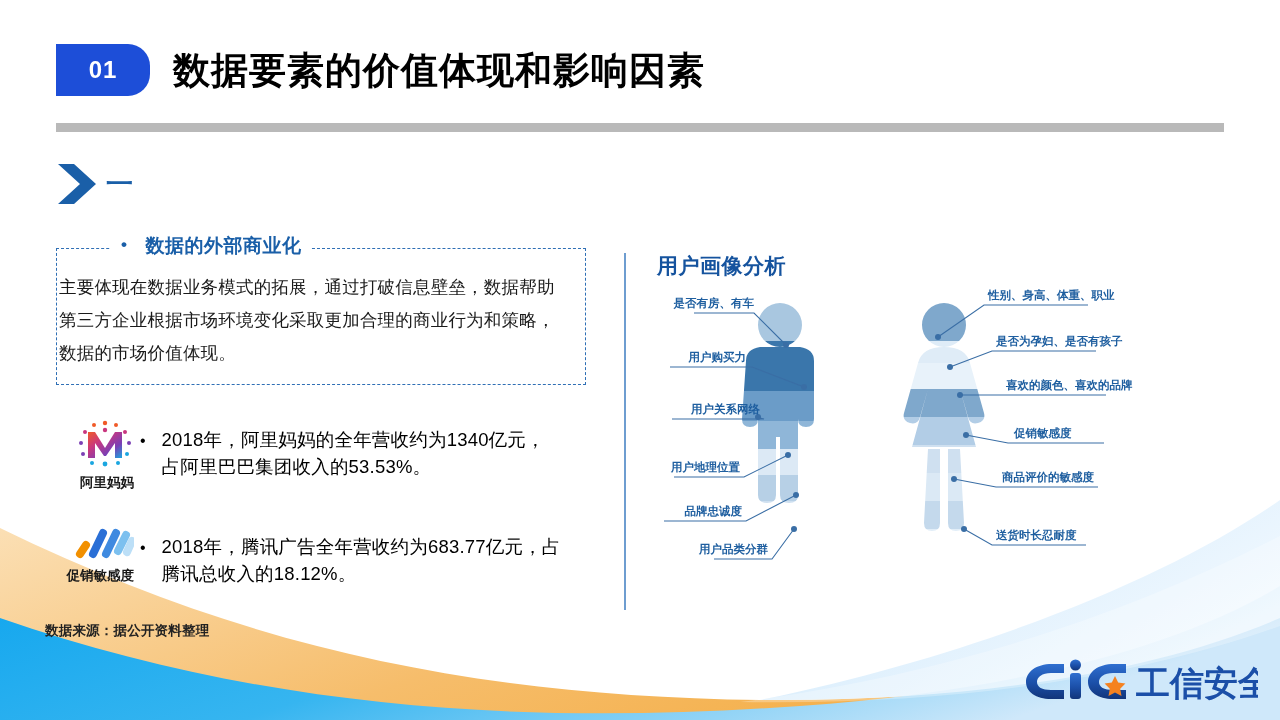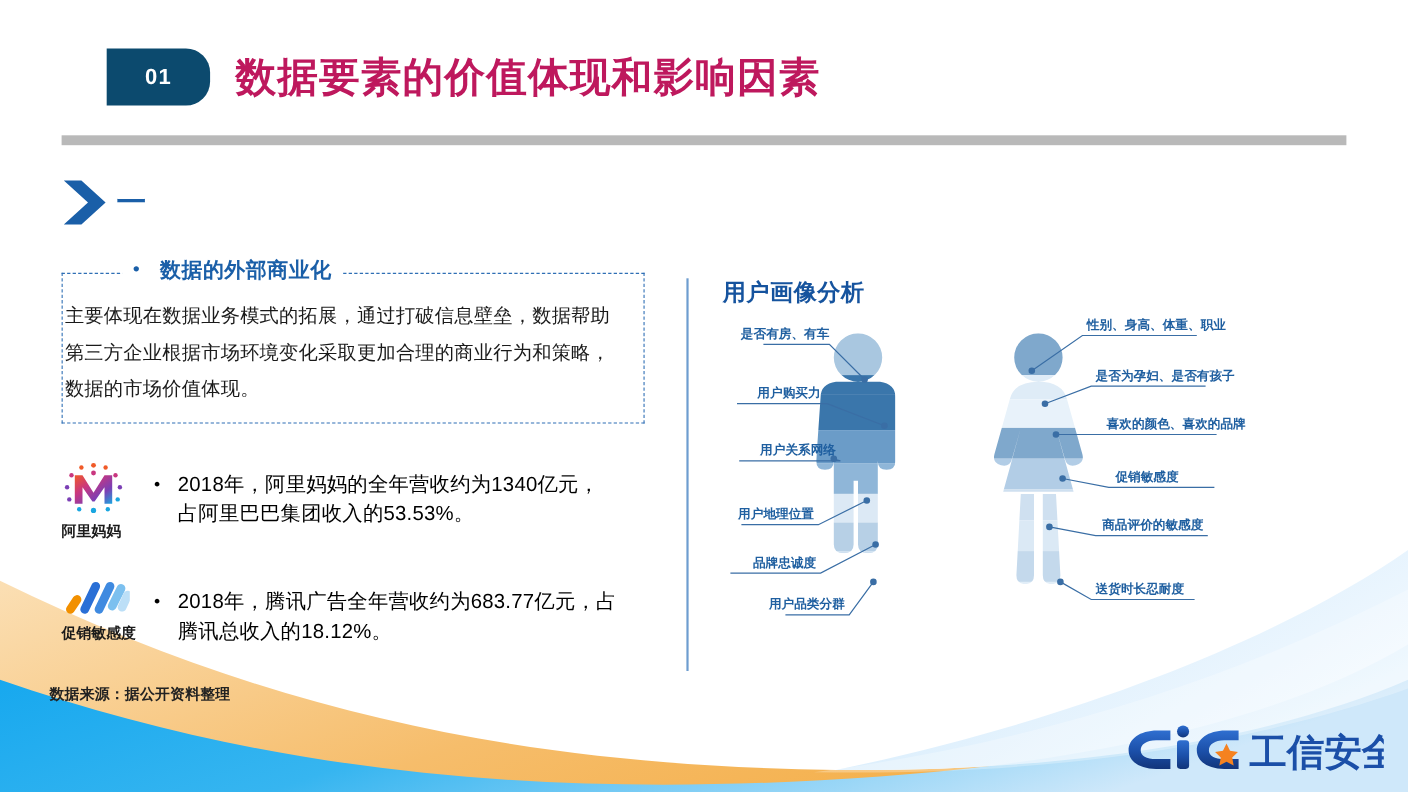--- a/index.html
+++ b/index.html
@@ -10,27 +10,27 @@
   }
   #slide{position:absolute;inset:0;overflow:hidden;}
 
   
   .waves{position:absolute;left:0;right:0;bottom:0;height:220px;pointer-events:none;}
   .waves svg{display:block;width:1280px;height:220px;}
 
   
   .header{position:absolute;left:56px;top:44px;display:flex;align-items:center;}
   .num-badge{
-    width:94px;height:52px;background:#0c4a6e;
+    width:94px;height:52px;background:#1d4ed8;
     border-radius:0 22px 22px 0;
     display:flex;align-items:center;justify-content:center;
-    color:#ffffff;font-size:20px;font-weight:bold;letter-spacing:1px;margin-left:41px;
+    color:#ffffff;font-size:24px;font-weight:bold;letter-spacing:1px;
   }
   .header-title{
-    margin-left:23px;color:#be185d;font-size:37px;font-weight:bold;
+    margin-left:23px;color:#000000;font-size:37px;font-weight:bold;
     letter-spacing:1px;white-space:nowrap;line-height:1;
   }
   .header-rule{position:absolute;left:56px;top:123px;width:1168px;height:9px;background:#b9b9b9;}
 
   
   .sec-head{position:absolute;left:56px;top:160px;display:flex;align-items:center;}
   .chev{width:44px;height:48px;display:block;}
   .sec-dash{color:#1a5fa8;font-size:27px;font-weight:bold;margin:0 4px 0 6px;line-height:1;}
   .sec-title{color:#1a5fa8;font-size:27px;font-weight:bold;letter-spacing:1px;line-height:1;}
 
@@ -44,21 +44,21 @@
     position:absolute;top:-16px;left:54px;background:#ffffff;padding:0 10px;
     color:#1a5fa8;font-size:19px;font-weight:bold;white-space:nowrap;letter-spacing:.5px;
   }
   .dashed-title .bullet-dot{color:#1a5fa8;font-size:17px;margin-right:18px;vertical-align:2px;}
   .body-text{
     color:#1a1a1a;font-size:17.5px;line-height:33px;letter-spacing:.2px;margin:0;
   }
 
   
   .brand-row{position:absolute;display:flex;align-items:flex-start;}
-  .brand-cell{width:78px;display:flex;flex-direction:column;align-items:flex-start;flex:0 0 auto;}
+  .brand-cell{width:78px;display:flex;flex-direction:column;align-items:flex-end;flex:0 0 auto;}
   .brand-name{margin-top:2px;font-size:13.5px;font-weight:bold;color:#1a1a1a;white-space:nowrap;}
   .brand-bullet{color:#000;font-size:16px;margin:0 16px 0 6px;padding-top:14px;flex:0 0 auto;}
   .brand-text{font-size:18.5px;line-height:27px;color:#000000;padding-top:8px;letter-spacing:.2px;}
 
   
   .v-div{position:absolute;left:624px;top:253px;width:2.4px;height:357px;background:#6e9dd0;}
 
   
   .right-title{position:absolute;left:657px;top:252px;color:#15539e;font-size:21px;font-weight:bold;letter-spacing:.5px;}
   .diagram{position:absolute;left:636px;top:283px;width:590px;height:300px;}

